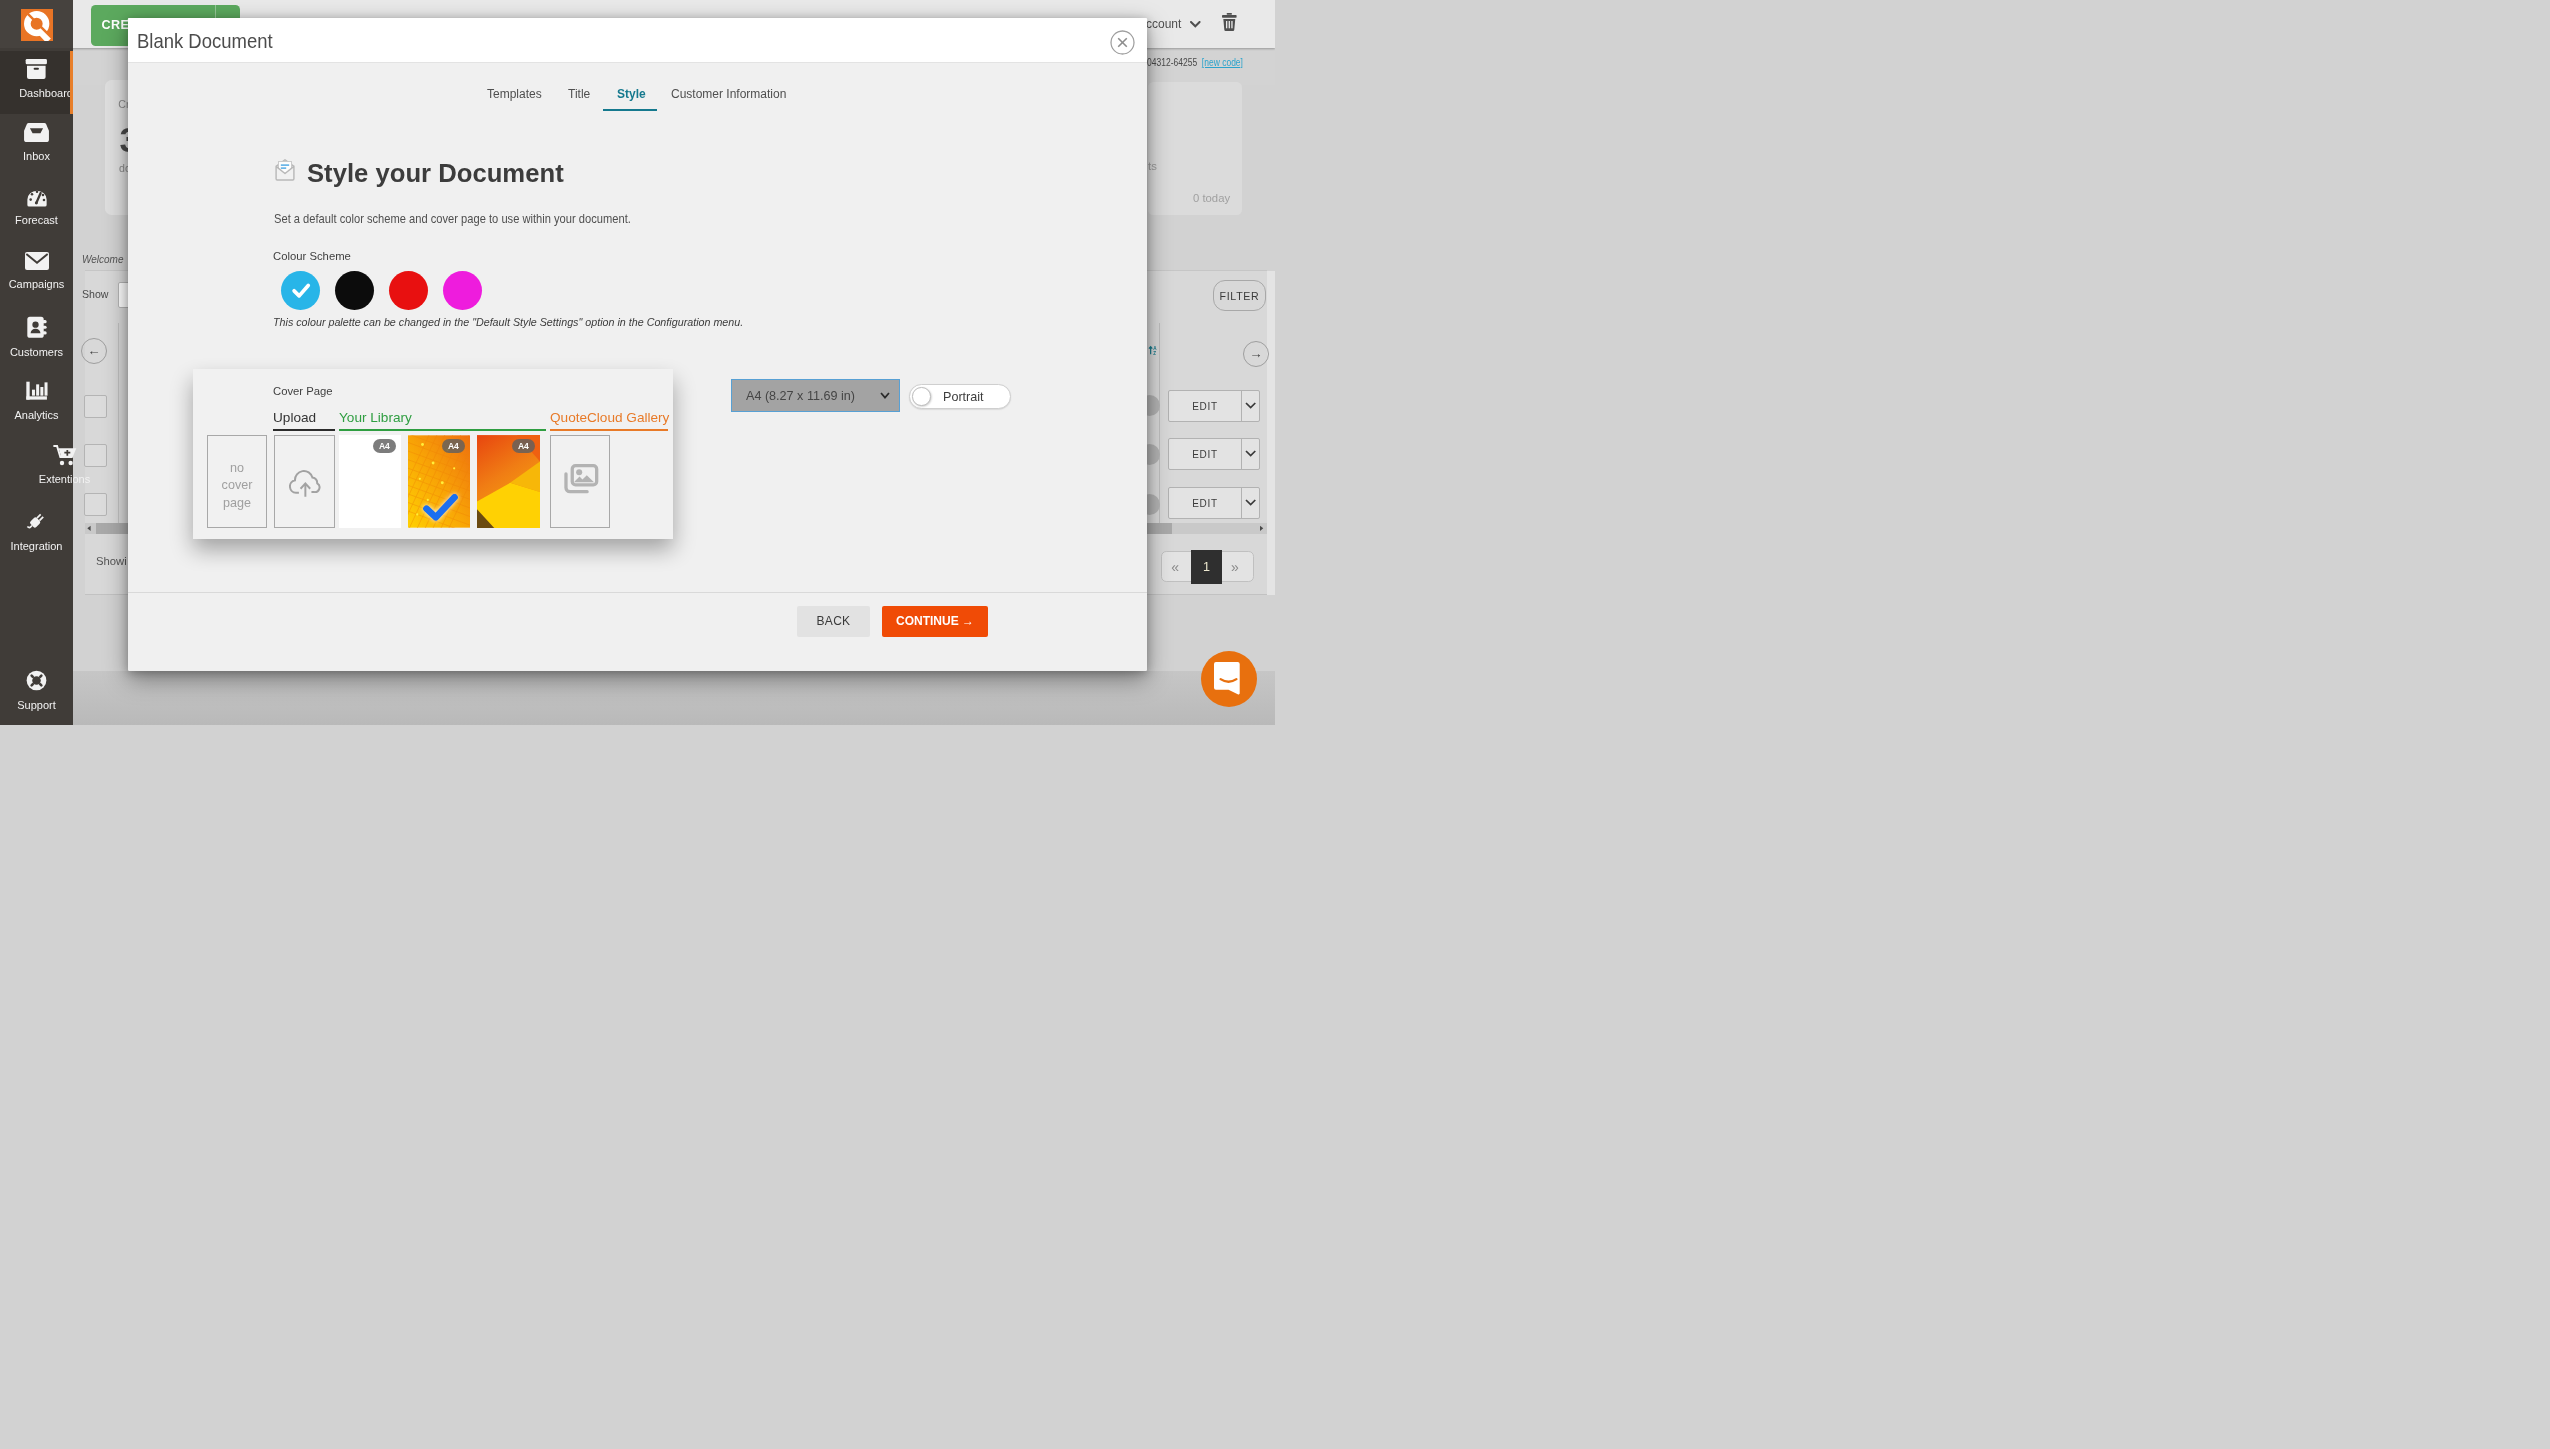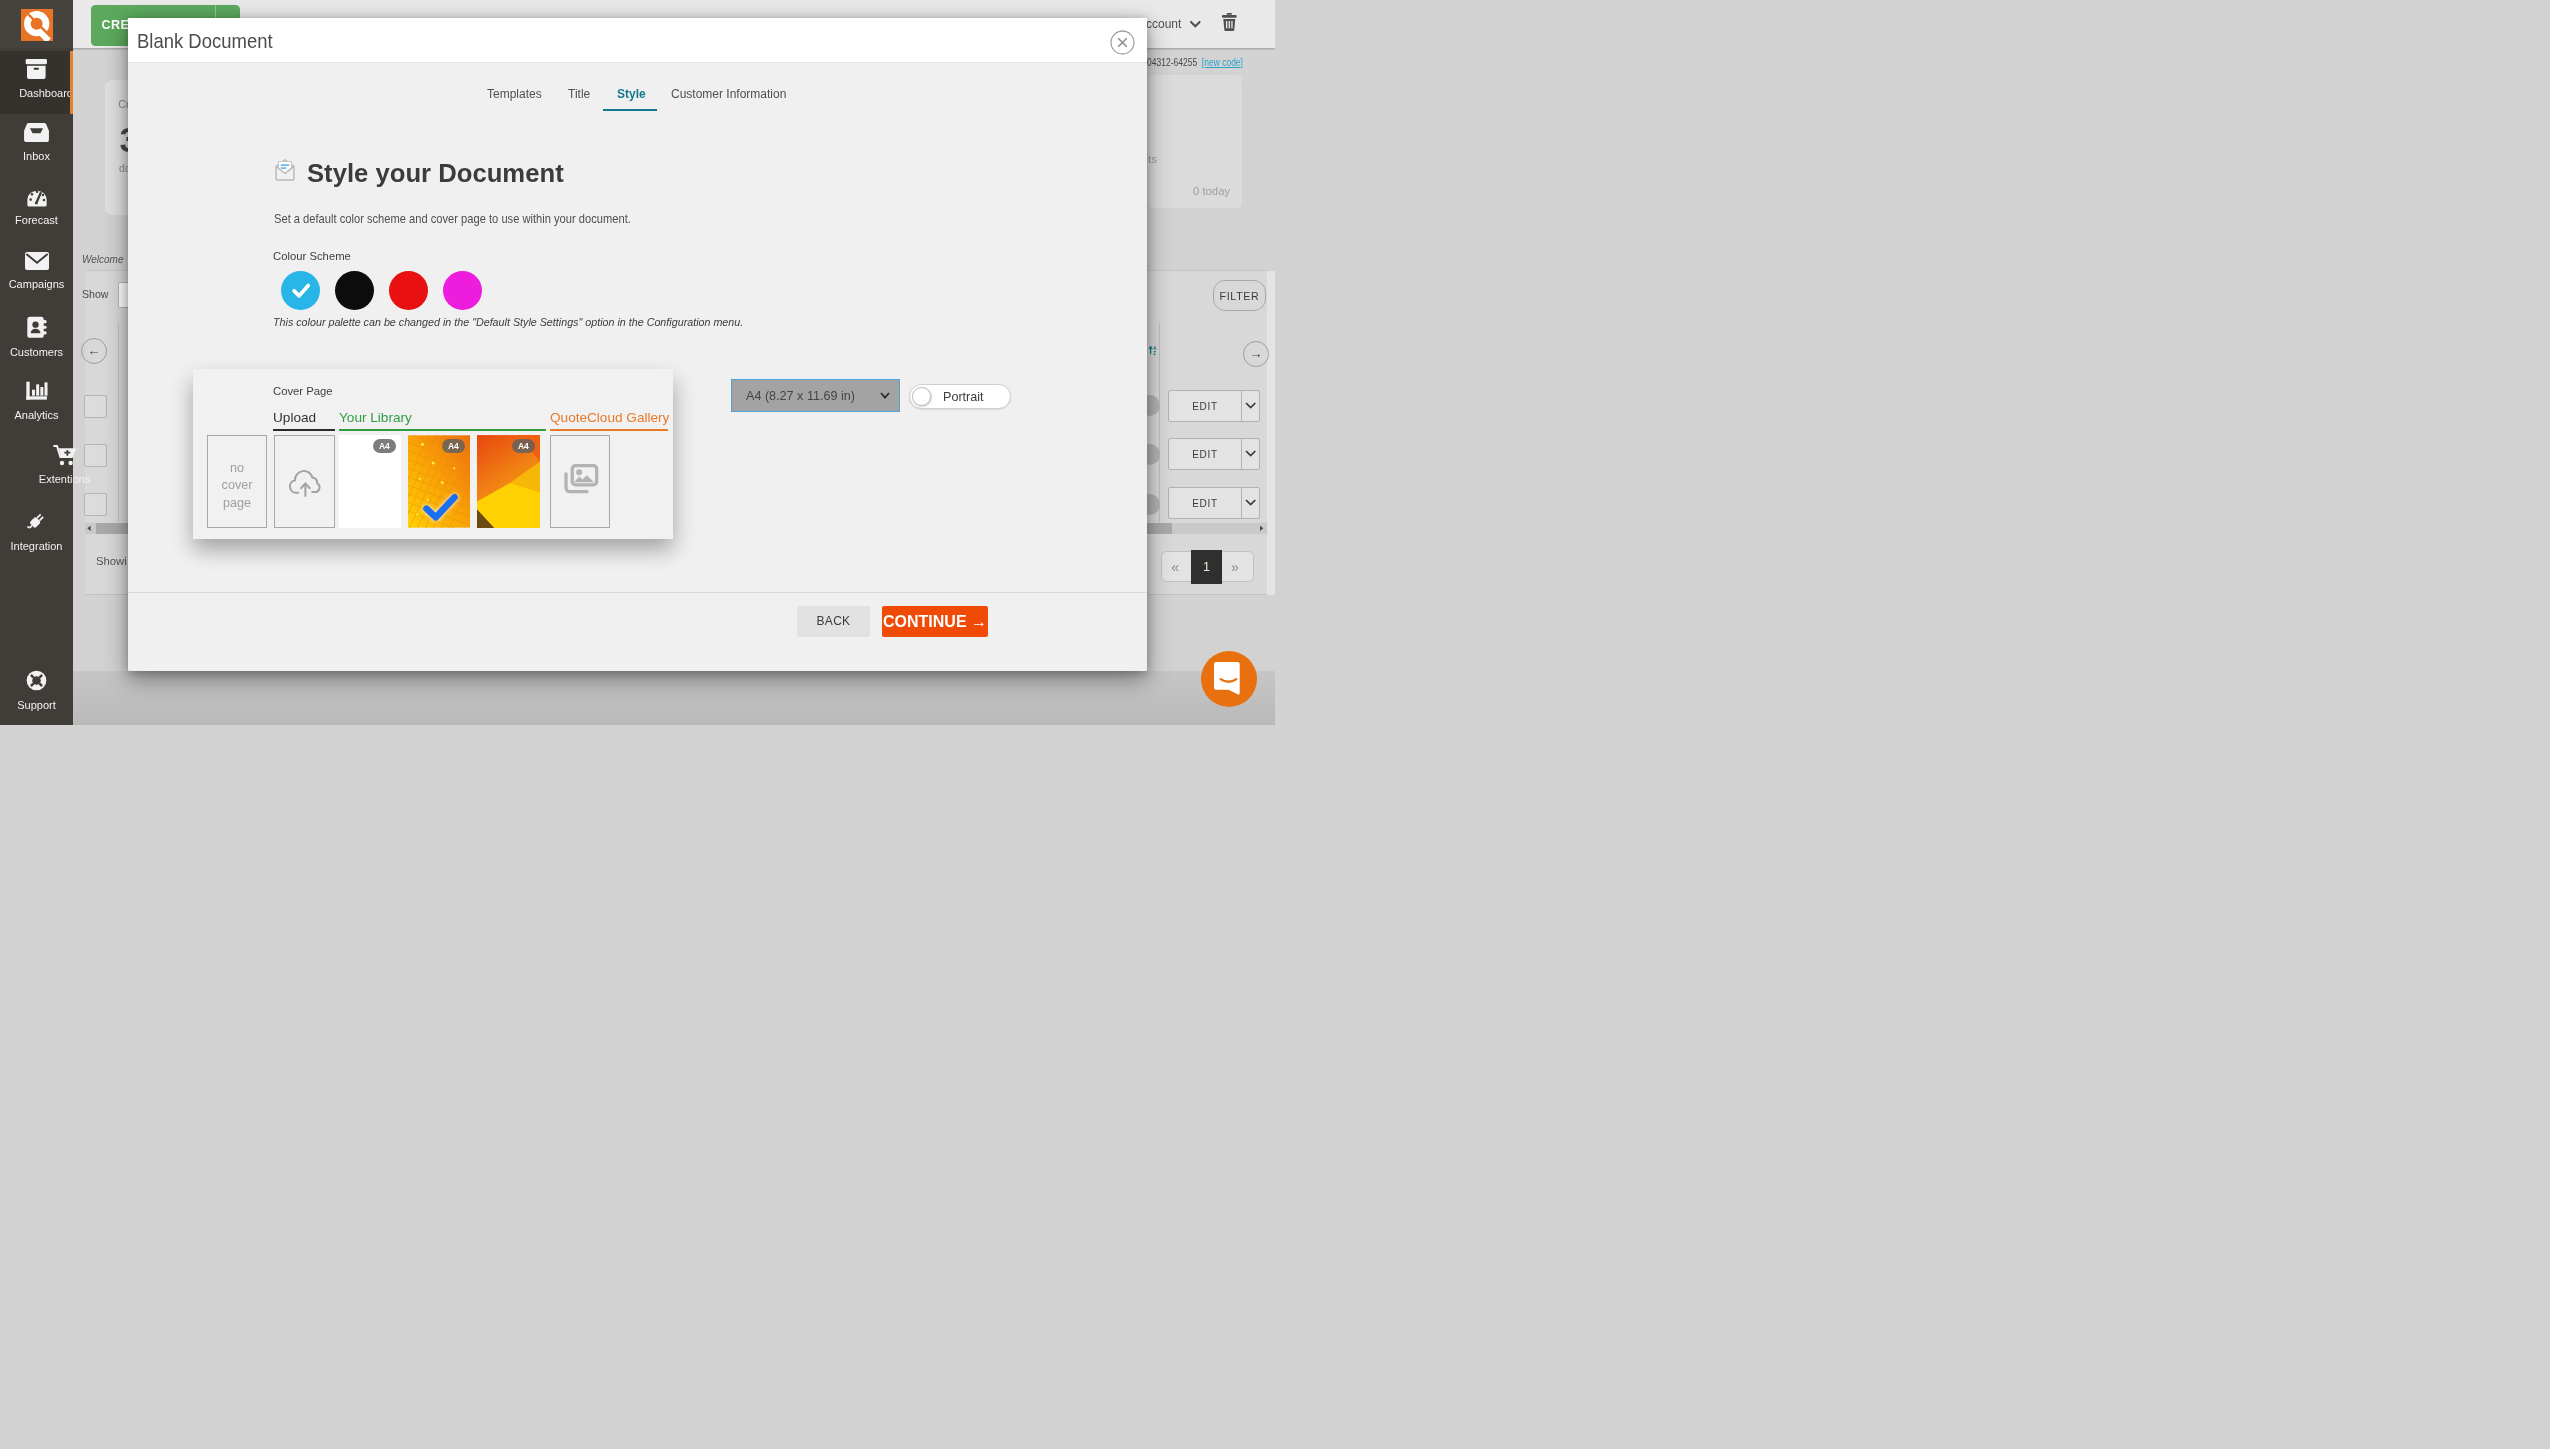--- a/index.html
+++ b/index.html
@@ -23,21 +23,21 @@
   .acctchev { left:1190px; top:21px; z-index:3; }
   #trash { left:1222px; top:12.6px; z-index:3; }
   .codeline { left:1147px; top:57px; font-size:10px; color:#4a4a4a; z-index:1; transform:scaleX(0.85); transform-origin:left top; white-space:nowrap; }
   .codeline a { color:#2ba3cc; text-decoration:underline; }
 
   
   #leftcard { left:105px; top:80px; width:41px; height:135px; background:#dfdfdf; border-radius:6.6px; z-index:1; overflow:hidden; }
   #leftcard .cr { position:absolute; left:13.3px; top:18px; font-size:10.6px; color:#8a8a8a; }
   #leftcard .n3 { position:absolute; left:14.6px; top:40px; font-size:35px; font-weight:bold; color:#4b4b4b; }
   #leftcard .docs { position:absolute; left:14px; top:82px; font-size:10.6px; color:#8a8a8a; }
-  #rightcard { left:1148px; top:75px; width:94px; height:133px; background:#dbdbdb; border-radius:5.3px; z-index:1; }
+  #rightcard { left:1148px; top:82px; width:94px; height:133px; background:#dbdbdb; border-radius:5.3px; z-index:1; }
   #rightcard .ts { position:absolute; left:0px; top:78px; font-size:11.3px; color:#9a9a9a; }
   #rightcard .today { position:absolute; left:45px; top:110px; font-size:11.3px; color:#a0a0a0; }
 
   .welcome { left:82px; top:254px; font-size:10px; font-style:italic; color:#555; z-index:1; }
   .show { left:82px; top:288px; font-size:10.6px; color:#4a4a4a; z-index:1; }
   #showbox { left:118px; top:282px; width:26.6px; height:26px; background:#fff; border:0.7px solid #b5b5b5; border-radius:2px; z-index:1; }
 
   .circlebtn { width:26px; height:26px; border:1.3px solid #9e9e9e; border-radius:50%; z-index:1; color:#3f3f3f; text-align:center; line-height:23px; font-size:13.3px; }
   #leftarrow { left:81px; top:338px; }
   #rightarrow { left:1243px; top:341px; }
@@ -107,21 +107,21 @@
   #sizesel { left:731px; top:379px; width:169px; height:33px; background:#a3a3a3; border:1.3px solid #57a0d4; z-index:11; }
   #sizesel .txt { position:absolute; left:14px; top:8.6px; font-size:12.6px; color:#454545; }
   #sizesel svg { position:absolute; right:9.3px; top:12px; }
   #portrait { left:909px; top:384px; width:102px; height:24.6px; background:#fff; border:0.7px solid #cfcfcf; border-radius:12.6px; z-index:11; box-shadow:0 0.7px 1.3px rgba(0,0,0,.12); }
   #portrait .knob { position:absolute; left:2px; top:2.3px; width:18.6px; height:18.6px; border-radius:50%; background:#fff; border:0.7px solid #bdbdbd; box-shadow:0.7px 0.7px 2px rgba(0,0,0,.2); }
   #portrait .ptxt { position:absolute; left:33px; top:4.6px; font-size:12.6px; color:#3d3d3d; }
 
   
   #mfootline { left:128px; top:592px; width:1019px; height:0.7px; background:#d9d9d9; z-index:11; }
   #backbtn { left:797px; top:606px; width:73px; height:31px; background:#e2e2e2; border-radius:2px; font-size:12px; color:#3a3a3a; text-align:center; line-height:31px; letter-spacing:0.3px; z-index:11; }
-  #contbtn { left:882px; top:606px; width:106px; height:31px; background:#f04b06; border-radius:2px; font-size:16px; font-weight:bold; color:#fff; text-align:center; line-height:31px; z-index:11; }
+  #contbtn { left:882px; top:606px; width:106px; height:31px; background:#f04b06; border-radius:2px; font-size:12px; font-weight:bold; color:#fff; text-align:center; line-height:31px; z-index:11; }
 
   
   #intercom { left:1201px; top:651px; width:56px; height:56px; border-radius:50%; background:#e8700e; z-index:12; }
 </style>
 </head>
 <body>
   <div id="topbar" class="abs"></div>
   <div id="strip1" class="abs"></div>
   <div id="bgmain" class="abs"></div>
   <div id="tablearea" class="abs"></div>

